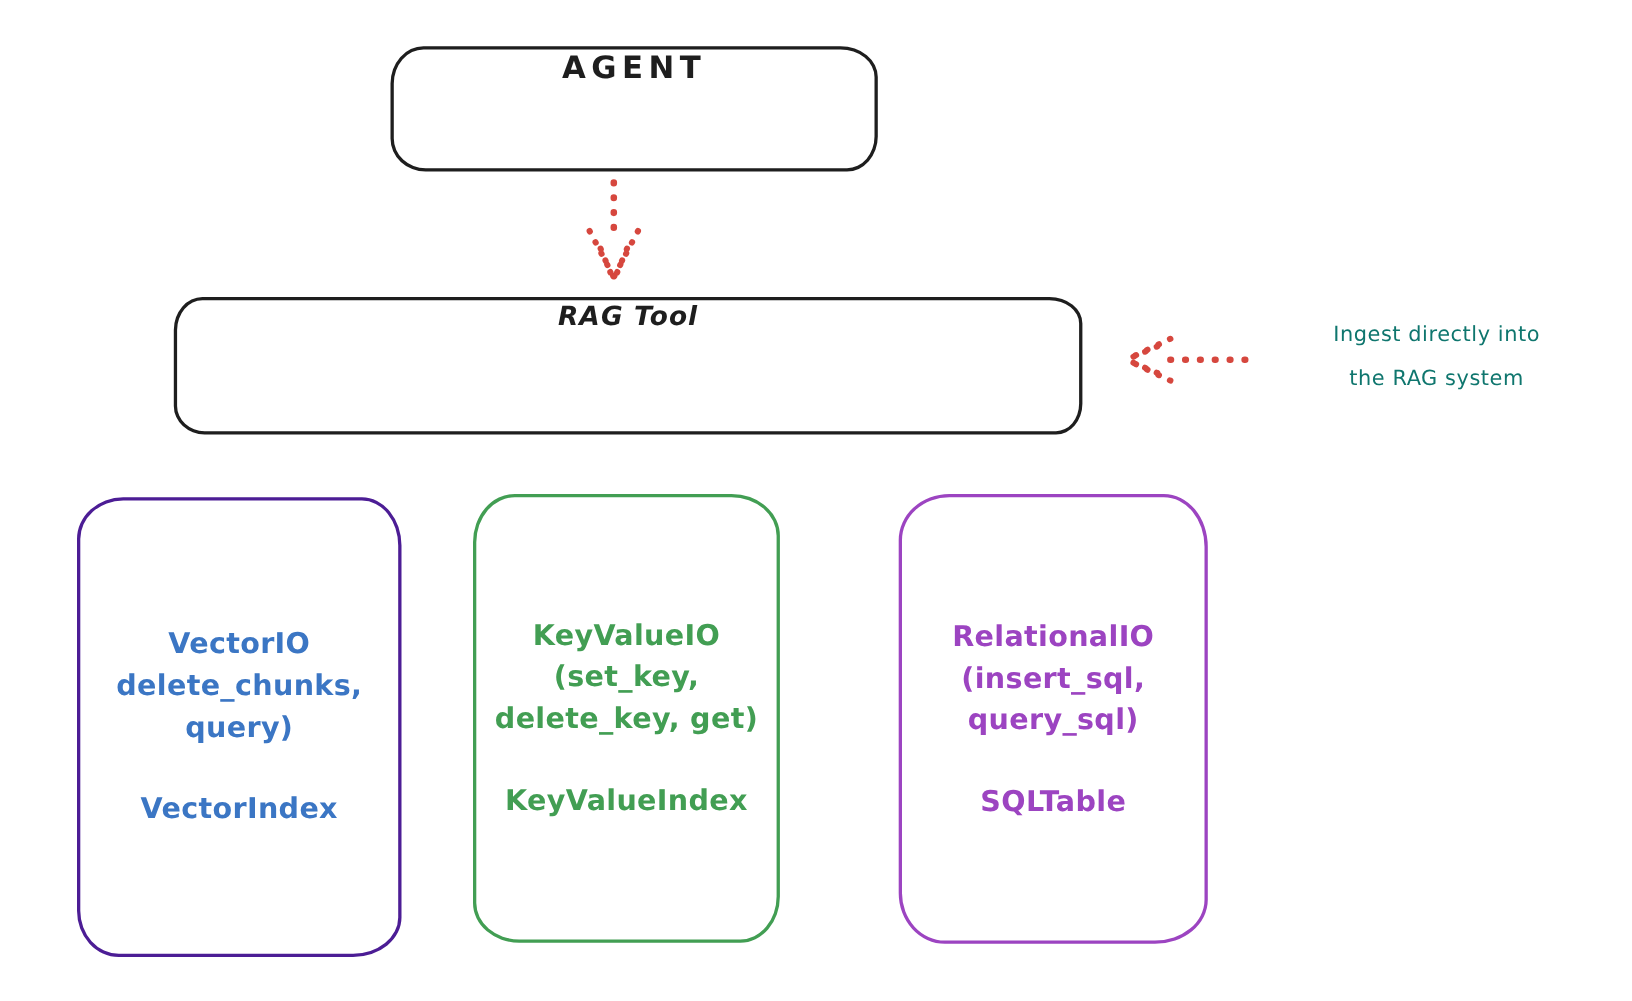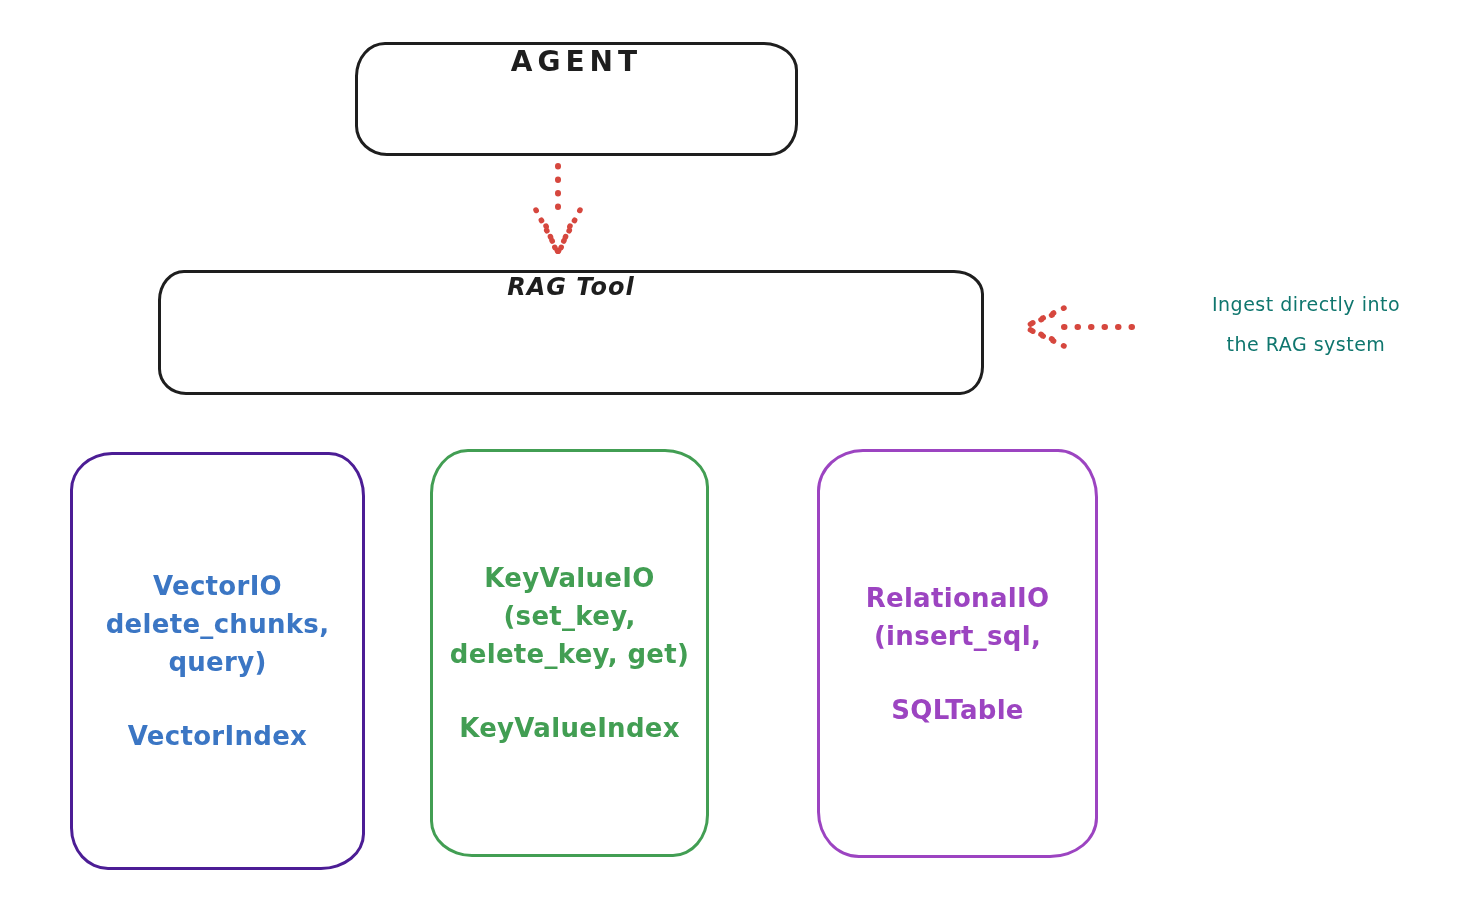--- a/index.html
+++ b/index.html
@@ -137,17 +137,18 @@
     <div>KeyValueIO</div>
     <div>(set_key,</div>
     <div>delete_key, get)</div>
     <div class="store-gap"></div>
     <div>KeyValueIndex</div>
   </div>
 
   <div class="store purple">
     <div>RelationalIO</div>
     <div>(insert_sql,</div>
+    <div>query_sql)</div>
     <div class="store-gap"></div>
     <div>SQLTable</div>
   </div>
 
 </div>
 
 </body></html>

